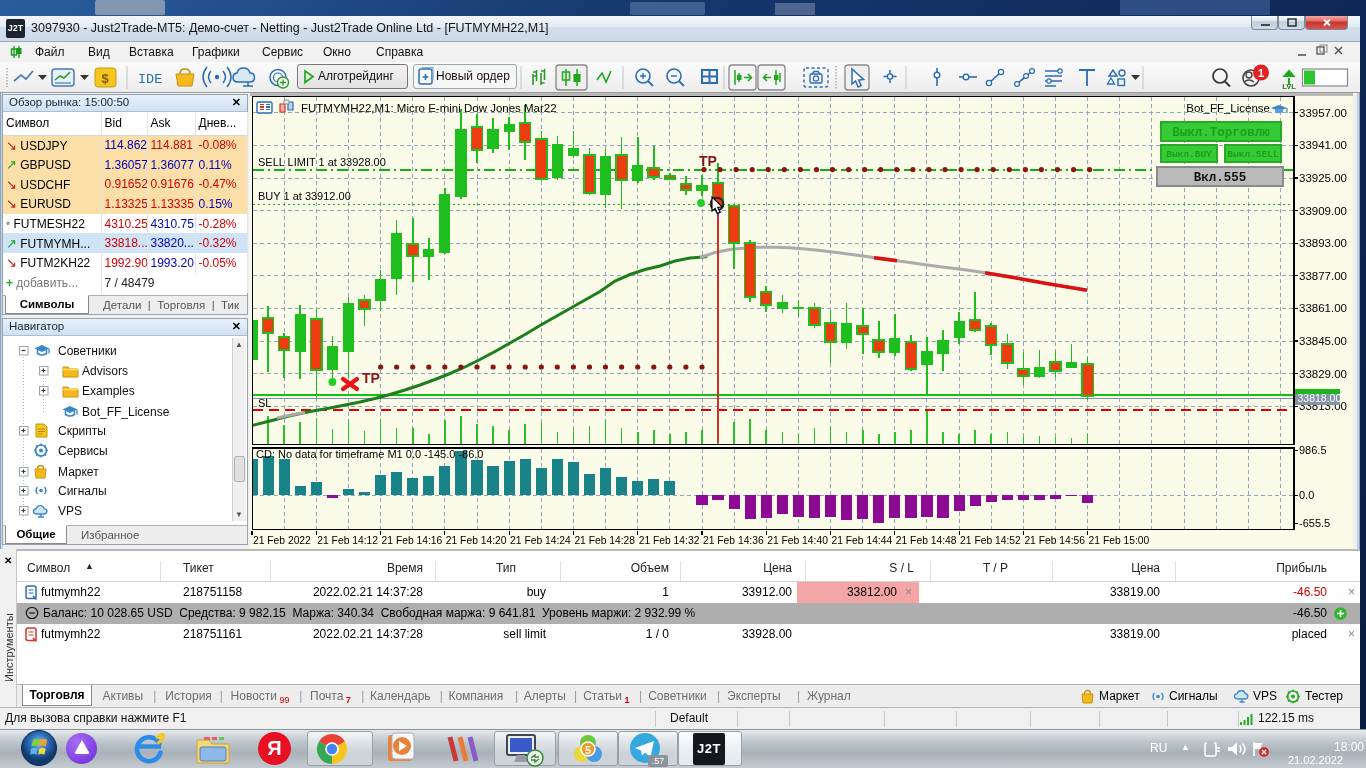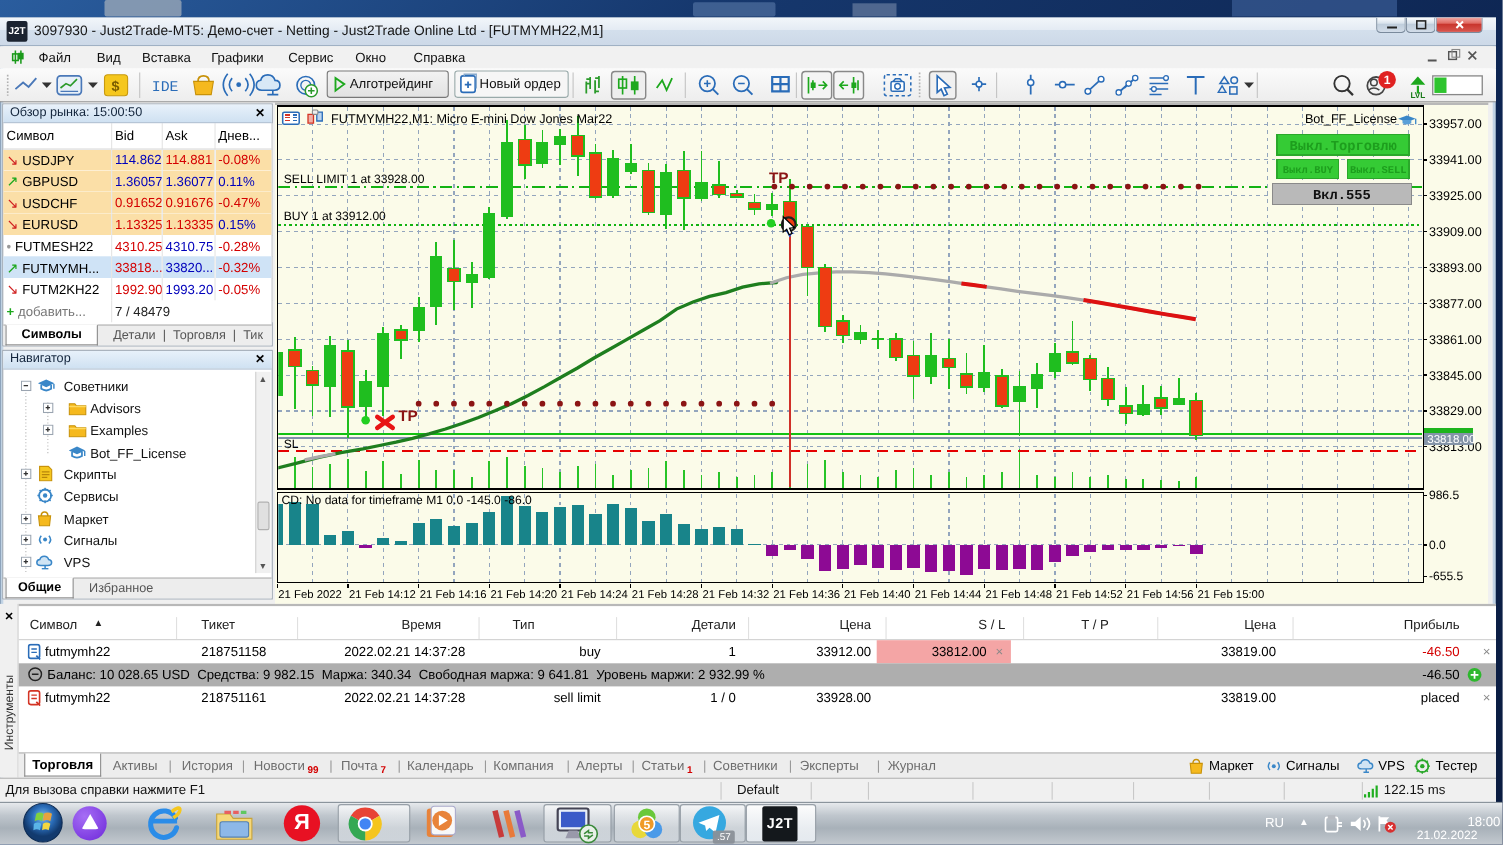--- a/index.html
+++ b/index.html
@@ -598,23 +598,23 @@
 
 <div class="tb-side">
     <span class="vtext" style="left:3px;top:133px">Инструменты</span>
   </div>
 <div style="position:absolute;left:4px;top:555px;font-size:10px;font-weight:bold;z-index:5">✕</div>
 <div class="toolbox" style="left:17px;width:1343px">
 <div class="trow" style="top:10px;height:20px;color:#222">
       <span class="cell" style="left:10px">Символ</span>
       <span class="cell" style="left:68px;font-size:9px">▲</span>
       <span class="cell" style="left:166px">Тикет</span>
-      <span class="cell" style="left:326px;width:80px;text-align:center">Время</span>
-      <span class="cell" style="left:449px;width:80px;text-align:left">Тип</span>
-      <span class="cell" style="left:572px;width:80px;text-align:right">Детали</span>
+      <span class="cell" style="left:326px;width:80px;text-align:right">Время</span>
+      <span class="cell" style="left:449px;width:80px;text-align:center">Тип</span>
+      <span class="cell" style="left:572px;width:80px;text-align:right">Объем</span>
       <span class="cell" style="left:695px;width:80px;text-align:right">Цена</span>
       <span class="cell" style="left:817px;width:80px;text-align:right">S / L</span>
       <span class="cell" style="left:911px;width:80px;text-align:right">T / P</span>
       <span class="cell" style="left:1063px;width:80px;text-align:right">Цена</span>
       <span class="cell" style="left:1230px;width:80px;text-align:right">Прибыль</span>
     </div>
     <div style="position:absolute;left:0;top:30px;width:100%;height:1px;background:#d0d0d0"></div>
     <div style="position:absolute;left:143px;top:10px;width:1px;height:20px;background:#e0e0e0"></div>
     <div style="position:absolute;left:253px;top:10px;width:1px;height:20px;background:#e0e0e0"></div>
     <div style="position:absolute;left:418px;top:10px;width:1px;height:20px;background:#e0e0e0"></div>
@@ -668,21 +668,21 @@
       <span class="cell" style="left:492px;width:160px;text-align:right;top:3px">1 / 0</span>
       <span class="cell" style="left:615px;width:160px;text-align:right;top:3px">33928.00</span>
       <span class="cell" style="left:983px;width:160px;text-align:right;top:3px">33819.00</span>
       <span class="cell" style="left:1150px;width:160px;text-align:right;top:3px">placed</span>
       <span class="cell" style="left:1331px;top:3px;color:#888">×</span>
     </div>
     <div style="position:absolute;left:0;top:133px;width:100%;height:25px;background:#ededed;border-top:1px solid #b0b0b0;font-size:12px;color:#6e6e6e">
       <div style="position:absolute;left:5px;top:0px;width:70px;height:21px;background:#fff;border:1px solid #8a8a8a;border-top:none;color:#000;font-weight:bold;text-align:center;padding-top:3px;font-size:12px">Торговля</div>
       <span style="position:absolute;left:85.5px;top:4px">Активы</span>
       <span style="position:absolute;left:148.3px;top:4px">История</span>
-      <span style="position:absolute;left:213.6px;top:4px">Новости<span style="color:#d40000;font-size:9px;font-weight:bold;vertical-align:-3px">&nbsp;99</span></span>
+      <span style="position:absolute;left:213.6px;top:4px">Новости<span style="color:#d40000;font-size:9px;font-weight:normal;vertical-align:-3px">&nbsp;99</span></span>
       <span style="position:absolute;left:293px;top:4px">Почта<span style="color:#d40000;font-size:9px;font-weight:bold;vertical-align:-3px">&nbsp;7</span></span>
       <span style="position:absolute;left:353px;top:4px">Календарь</span>
       <span style="position:absolute;left:431.4px;top:4px">Компания</span>
       <span style="position:absolute;left:506.70000000000005px;top:4px">Алерты</span>
       <span style="position:absolute;left:566.2px;top:4px">Статьи<span style="color:#d40000;font-size:9px;font-weight:bold;vertical-align:-3px">&nbsp;1</span></span>
       <span style="position:absolute;left:631.2px;top:4px">Советники</span>
       <span style="position:absolute;left:710px;top:4px">Эксперты</span>
       <span style="position:absolute;left:790px;top:4px">Журнал</span>
       <span style="position:absolute;left:136.2px;top:4px;color:#999">|</span>
       <span style="position:absolute;left:202.8px;top:4px;color:#999">|</span>

